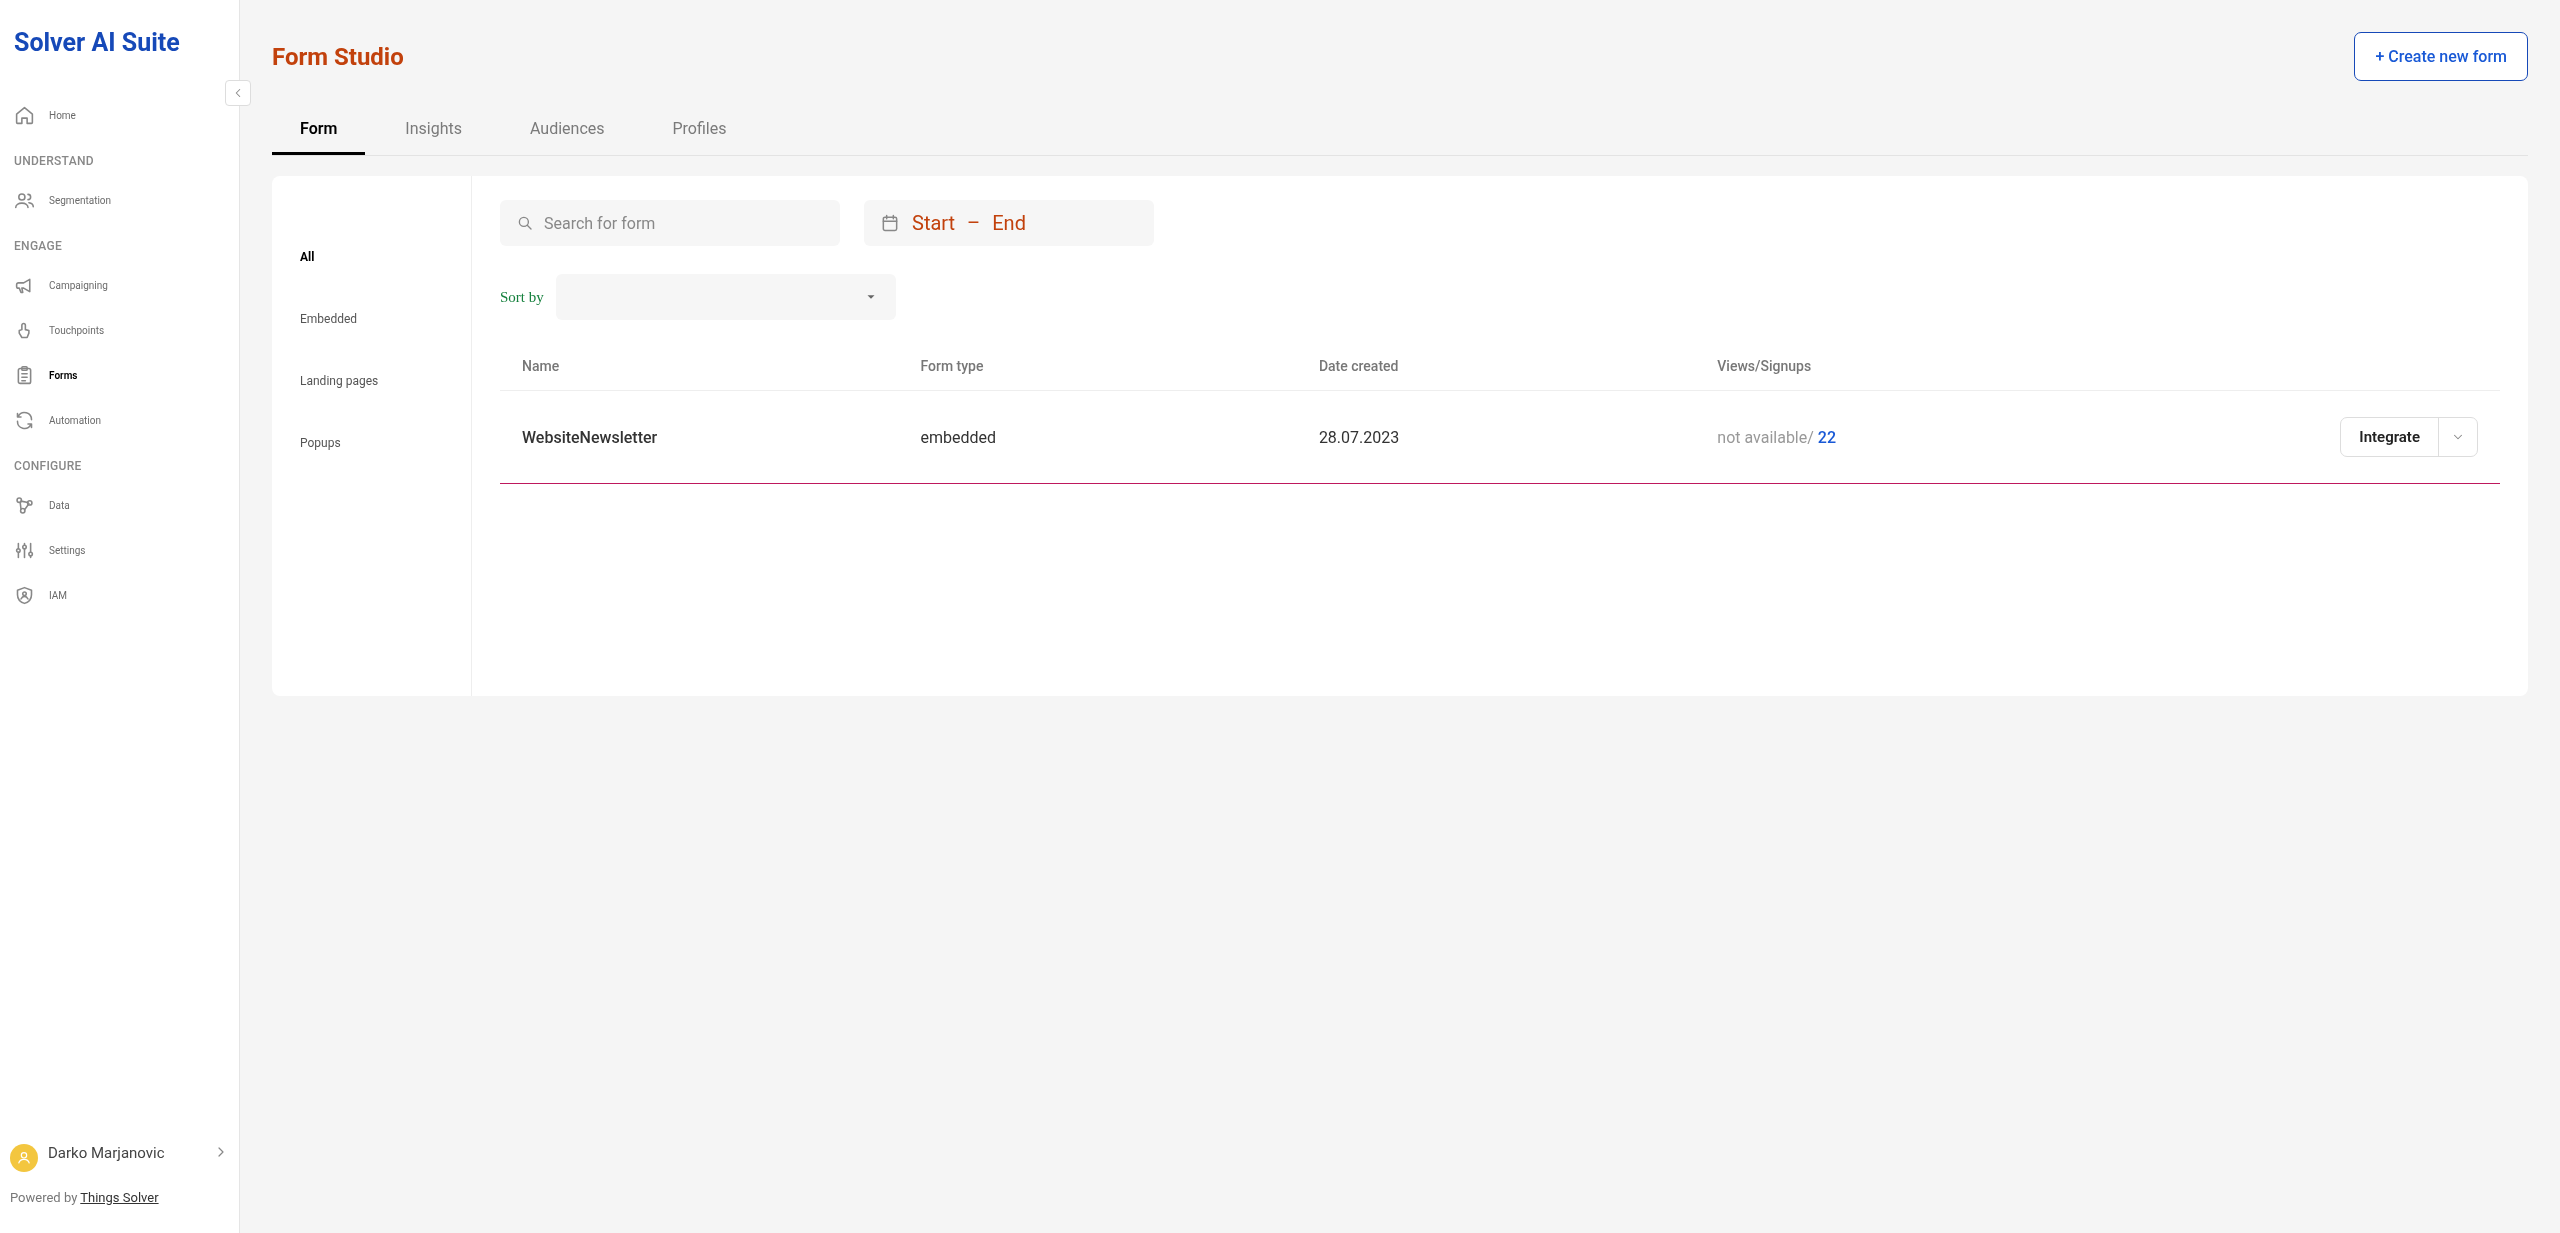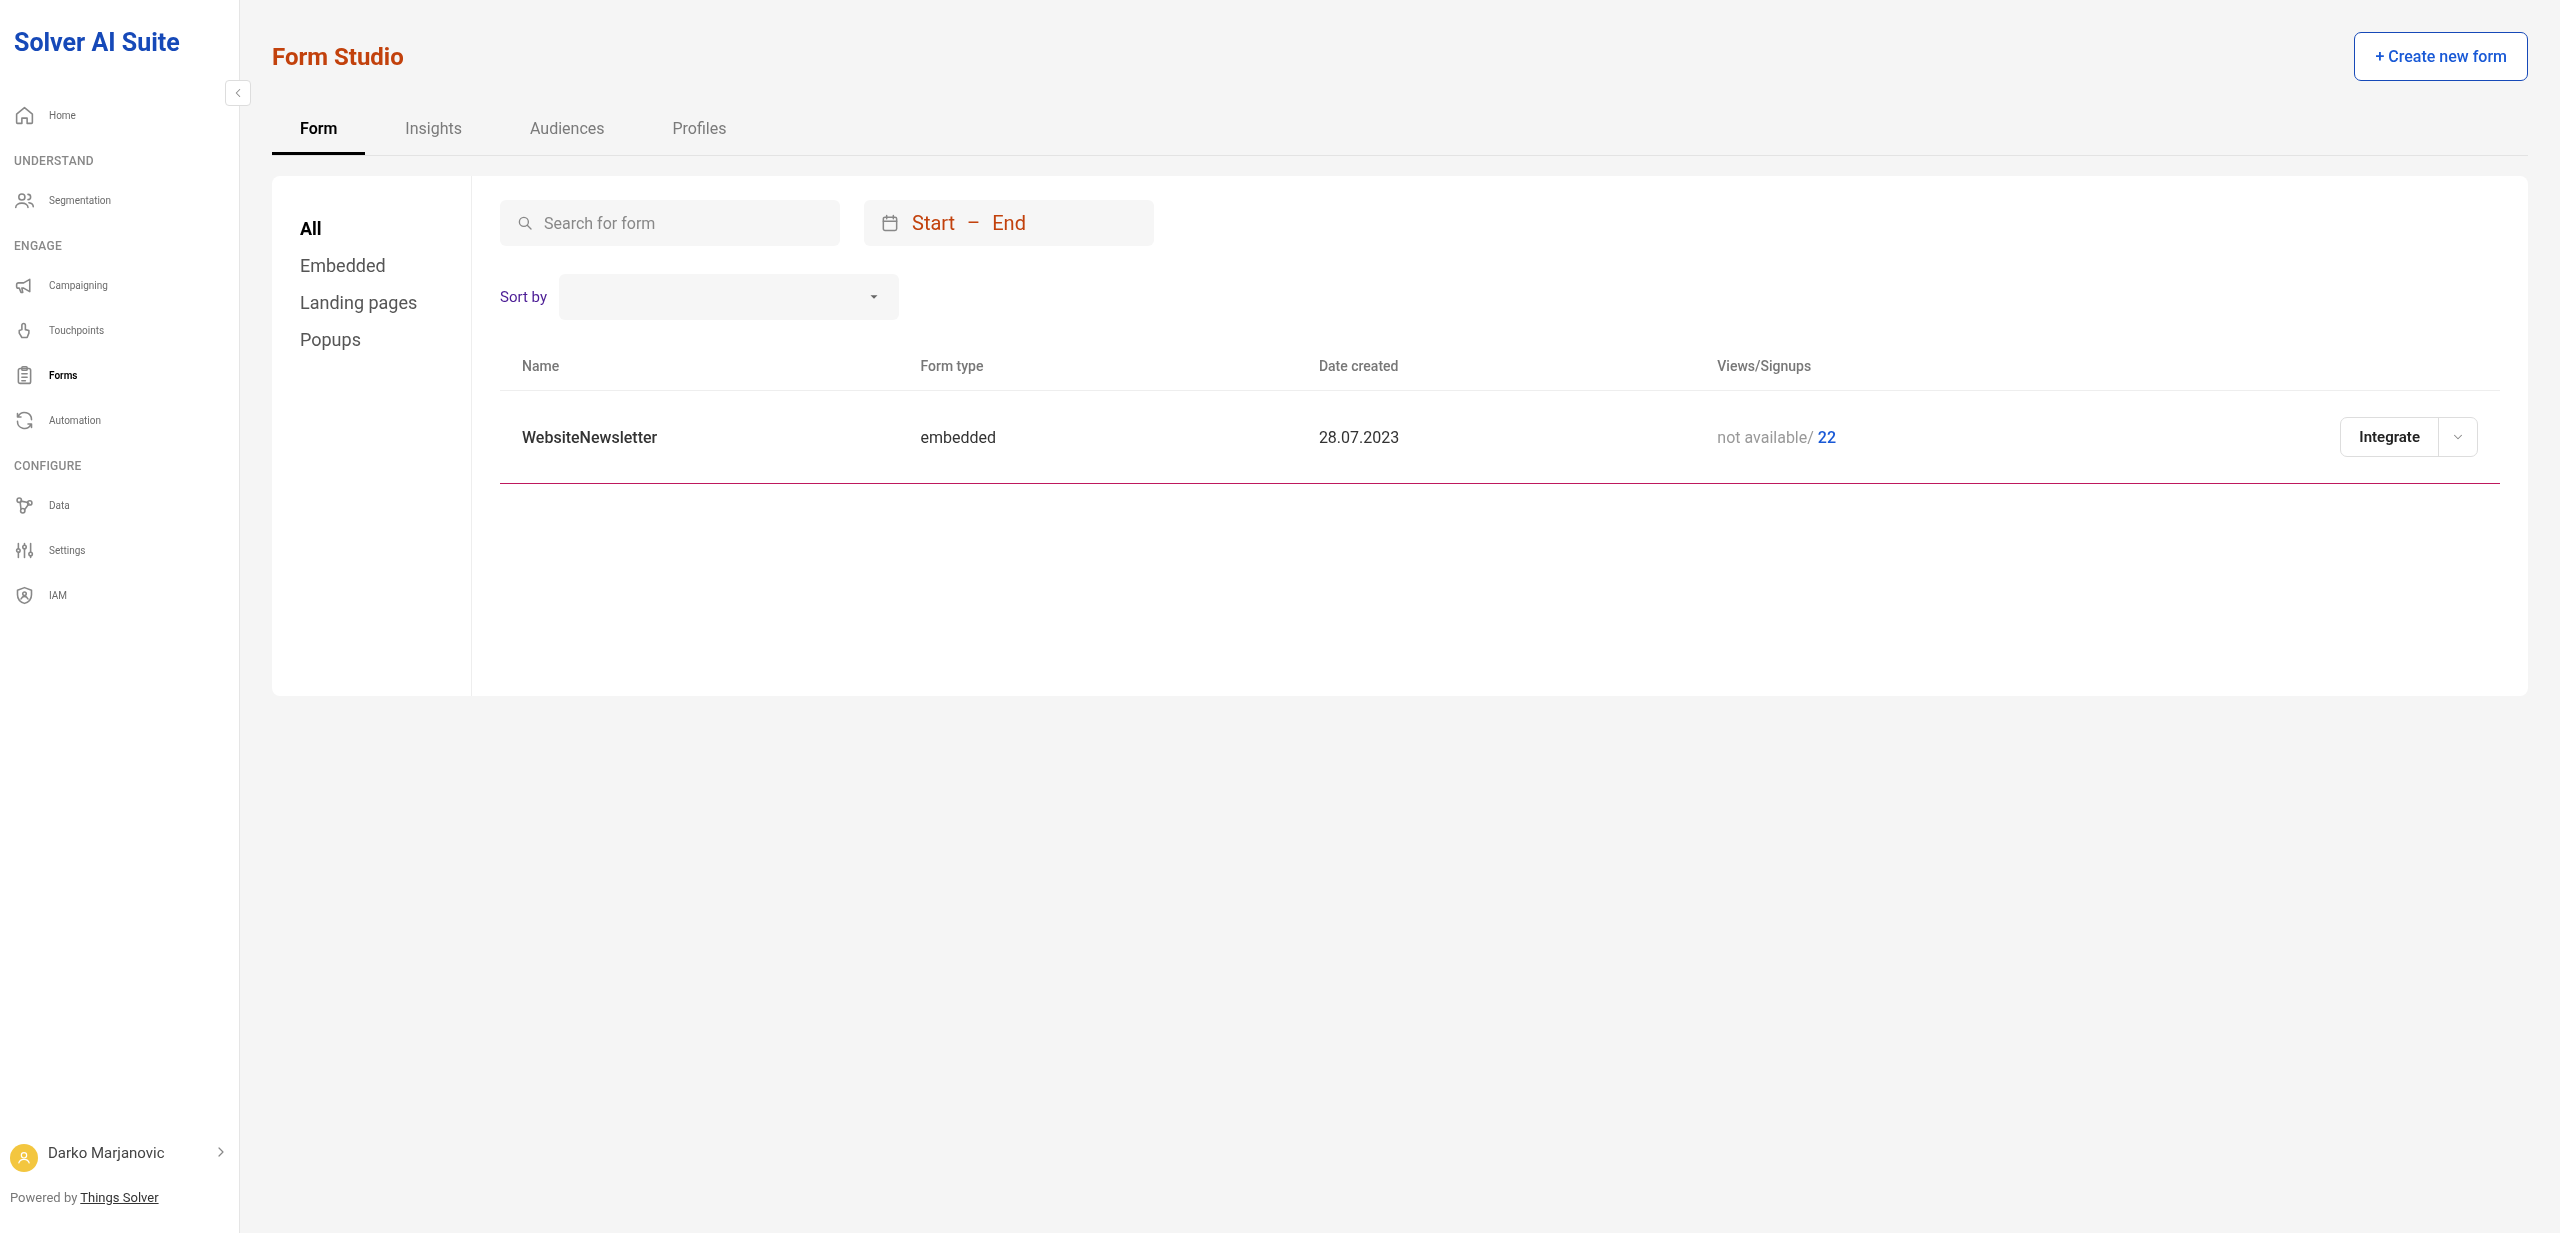--- a/index.html
+++ b/index.html
@@ -156,24 +156,25 @@
       border-radius: 8px;
       display: flex;
       min-height: 520px;
     }
     .filter-col {
       width: 200px;
       padding: 34px 28px;
       border-right: 1px solid #eee;
     }
     .filter-item {
-      font-size: 18px;
+      font-size: 12px;
       color: #555;
       padding: 8px 0;
       cursor: pointer;
+      margin-top: 32px;
     }
     .filter-item.active {
       color: #000;
       font-weight: 700;
     }
     .content-col {
       flex: 1;
       padding: 24px 28px;
     }
     .controls-row {
@@ -200,21 +201,21 @@
       color: #333;
       margin-left: 10px;
     }
     .search-box input::placeholder { color: #888; }
     .sort-row {
       display: flex;
       align-items: center;
       gap: 12px;
       margin-bottom: 22px;
     }
-    .sort-label { font-size: 15px; color: #4c1d95; }
+    .sort-label { font-size: 15px; color: #15803d; font-family: Liberation Serif, serif; }
     .sort-select {
       background: #f6f6f6;
       border-radius: 6px;
       width: 340px;
       height: 46px;
       display: flex;
       align-items: center;
       justify-content: flex-end;
       padding: 0 18px;
       cursor: pointer;

